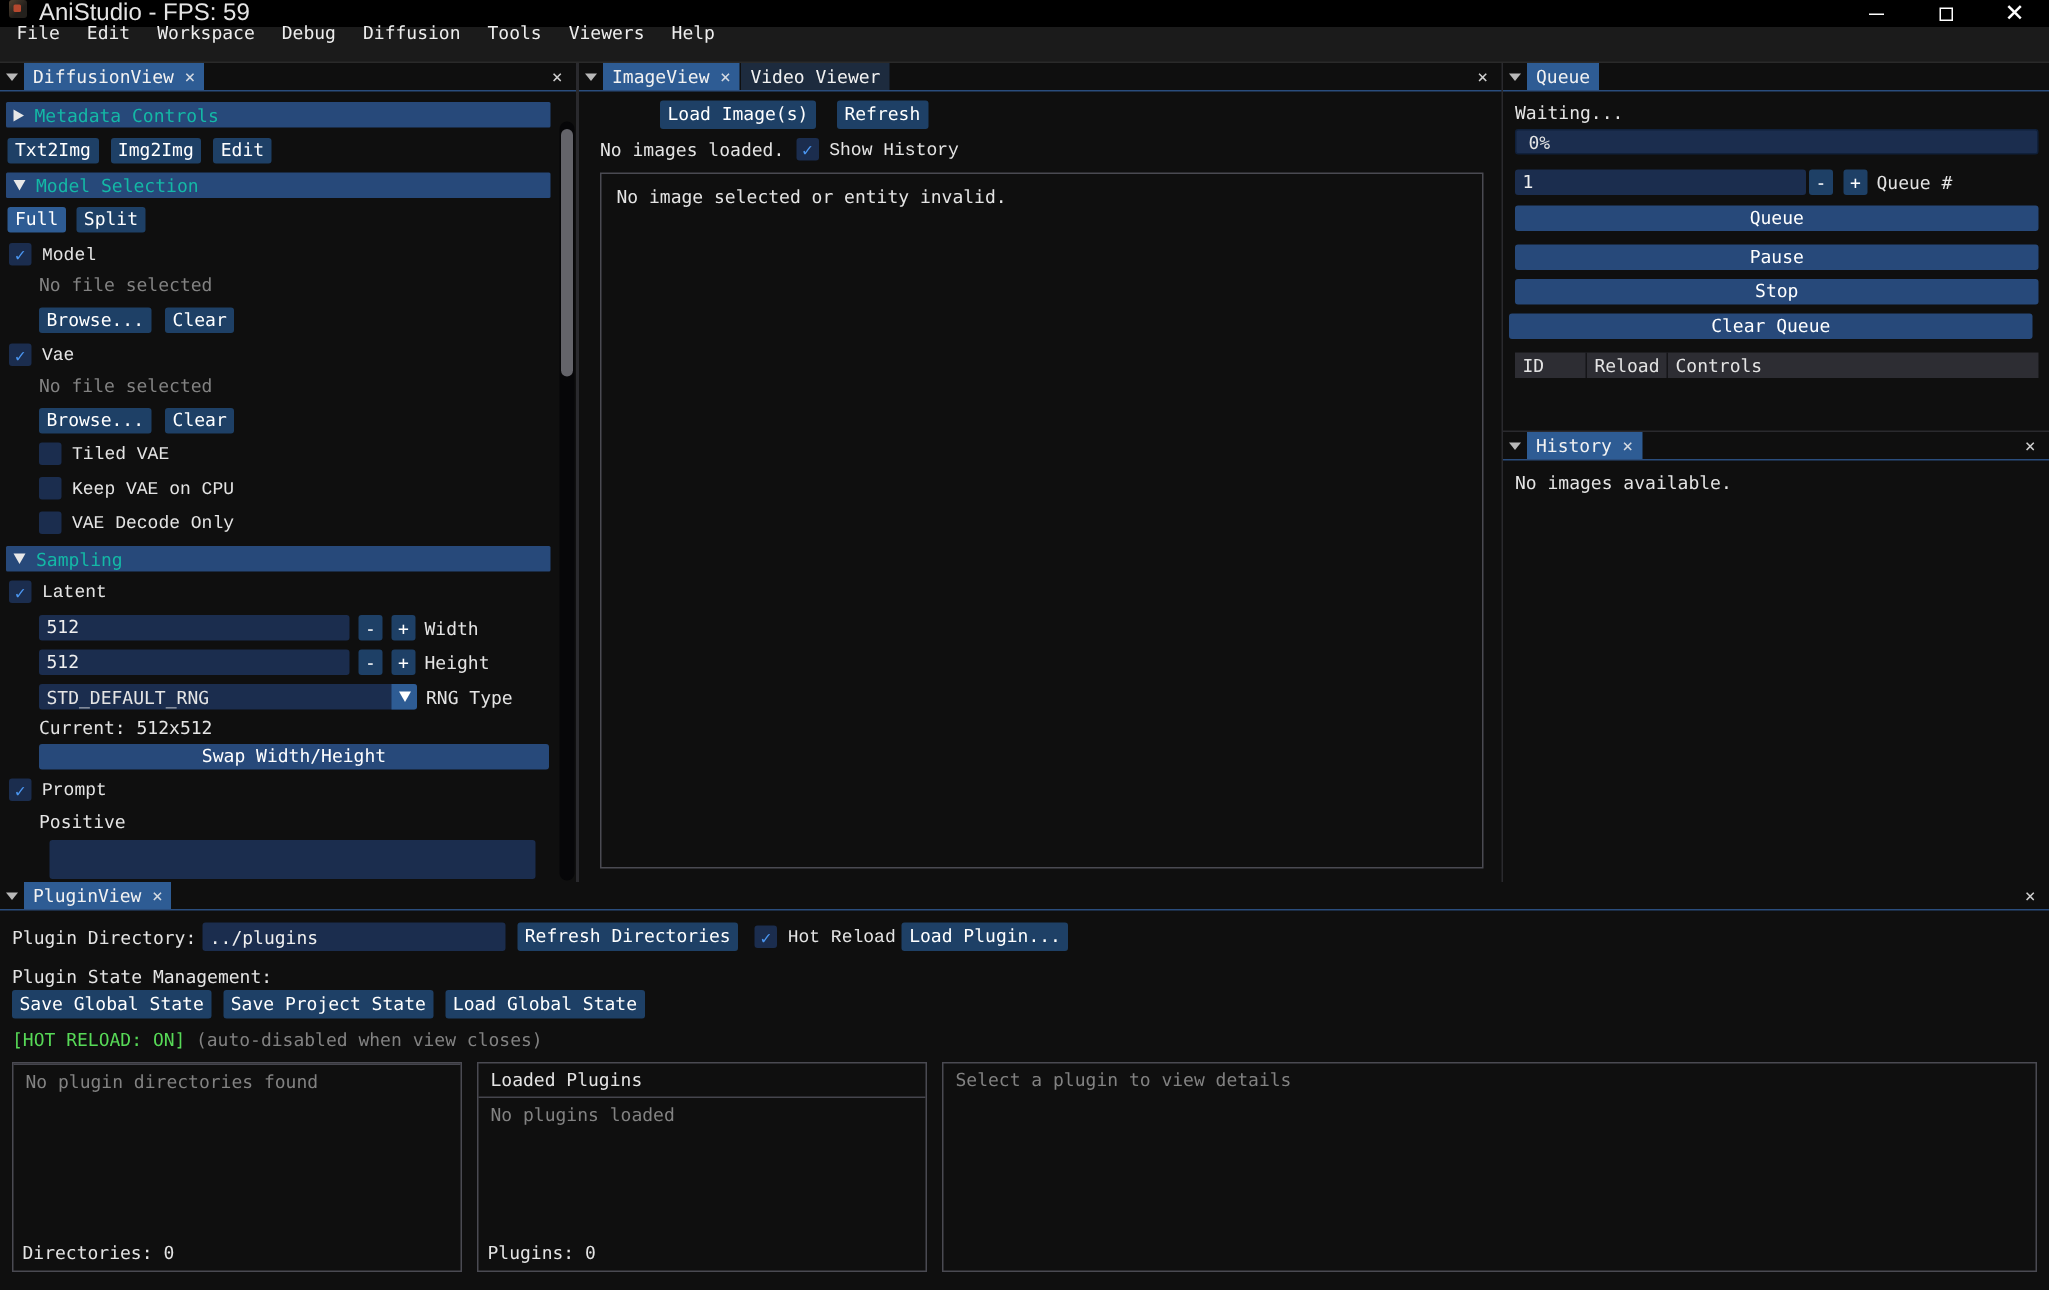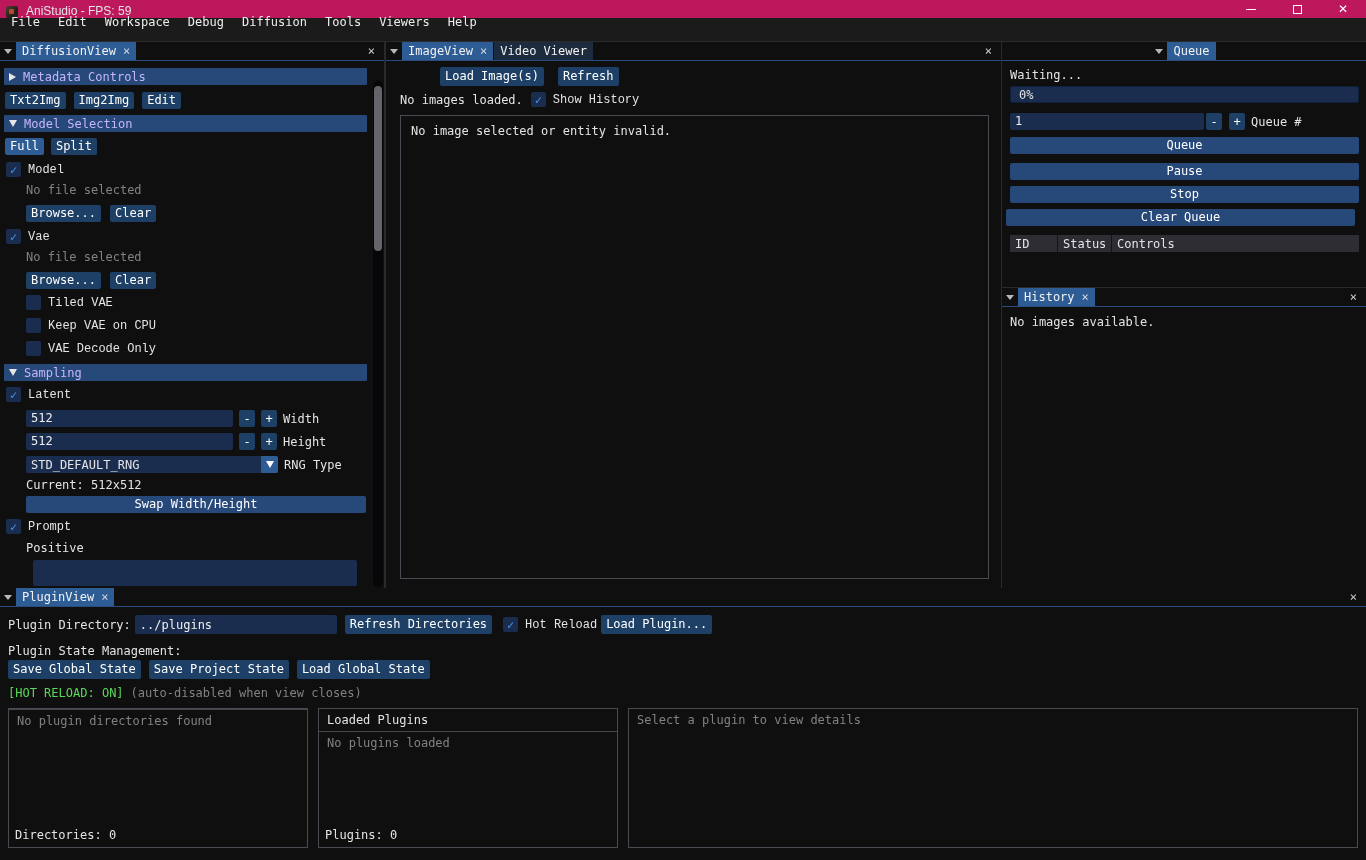--- a/index.html
+++ b/index.html
@@ -15,48 +15,48 @@
     --check:#4b96f0;
     --text:#e4e4e4;
     --dim:#828282;
     --green:#57d957;
     --boxborder:#4a4a52;
     --tablehdr:#2d2d33;
   }
   *{box-sizing:border-box;margin:0;padding:0;}
   html,body{width:1366px;height:860px;overflow:hidden;background:var(--seam);
     font-family:"DejaVu Sans Mono","Liberation Mono",monospace;font-size:12px;color:var(--text);}
-  .titlebar{position:absolute;left:0;top:0;width:1366px;height:18px;background:#be185d;
-    display:flex;align-items:flex-end;font-family:"Liberation Sans",sans-serif;font-size:12px;}
+  .titlebar{position:absolute;left:0;top:0;width:1366px;height:18px;background:#000000;
+    display:flex;align-items:flex-start;font-family:"Liberation Sans",sans-serif;font-size:16px;}
   .app-icon{width:12px;height:12px;margin:0 8px 0 6px;border-radius:2px;
     background:linear-gradient(135deg,#52412f 0%,#23201c 60%);position:relative;}
   .app-icon::after{content:"";position:absolute;left:3px;top:3px;width:5px;height:5px;background:#b5482e;border-radius:1px;}
   .win-btn{width:46px;height:18px;display:flex;align-items:center;justify-content:center;color:#fff;}
   .win-btn .bar{width:10px;height:1px;background:#fff;display:inline-block;}
   .win-btn .sq{width:9px;height:9px;border:1px solid #fff;display:inline-block;}
   .menubar{position:absolute;left:0;top:18px;width:1366px;height:24px;background:var(--menubar);
     display:flex;align-items:center;border-bottom:1px solid #2a2a2a;}
   .menu-item{padding:0 9px;height:40px;line-height:24px;color:#eee;}
   .menu-item:first-child{margin-left:2px;}
   .panel{position:absolute;background:var(--bg);}
   .tabbar{position:absolute;top:0;left:0;right:0;height:19px;display:flex;align-items:flex-end;
-    border-bottom:1px solid #2a4d7d;justify-content:center;}
+    border-bottom:1px solid #2a4d7d;}
   .winmenu{width:16px;height:18px;display:flex;align-items:center;justify-content:center;}
   .tri-d-sm{width:0;height:0;border-top:5px solid #b8b8b8;border-left:4px solid transparent;border-right:4px solid transparent;}
   .tab{height:18px;display:flex;align-items:center;padding:0 6px;background:var(--tab-inactive);color:#f2f2f2;margin-right:1px;white-space:nowrap;}
   .tab.active{background:var(--tab-active);}
   .tab-x{margin-left:7px;color:#d4dae2;}
   .panel-x{margin-left:auto;margin-right:5px;color:#d0d0d0;padding:0 4px;height:18px;line-height:18px;}
   .content{position:absolute;left:0;top:19px;right:0;bottom:0;}
   .row{position:absolute;display:flex;align-items:center;white-space:nowrap;}
   .btn{background:var(--btn);color:#fff;height:17px;line-height:17px;padding:0 5px;border-radius:2px;white-space:nowrap;}
   .btn.tall{height:19px;line-height:19px;}
   .btn.bright{background:var(--btn-bright);}
   .btn.wide{width:100%;text-align:center;}
-  .hdr{position:absolute;left:4px;width:363px;height:17px;background:var(--hdr);display:flex;align-items:center;gap:7px;padding-left:5px;color:#c4b5fd;border-radius:1px;}
+  .hdr{position:absolute;left:4px;width:363px;height:17px;background:var(--hdr);display:flex;align-items:center;gap:7px;padding-left:5px;color:#14b8a6;border-radius:1px;}
   .tri-r{width:0;height:0;border-left:7px solid #e8e8e8;border-top:4px solid transparent;border-bottom:4px solid transparent;}
   .tri-d{width:0;height:0;border-top:7px solid #e8e8e8;border-left:4px solid transparent;border-right:4px solid transparent;}
   .chk{width:15px;height:15px;background:var(--frame);border-radius:2px;display:inline-flex;align-items:center;justify-content:center;
     color:var(--check);font-weight:bold;font-size:12px;flex:0 0 auto;}
   .chk-label{margin-left:7px;font-family:Liberation Mono, monospace;}
   .frame-input{background:var(--frame);height:17px;border:none;outline:none;color:#efefef;
     font:inherit;padding:0 5px;border-radius:2px;display:flex;align-items:center;}
   input.frame-input{display:inline-block;line-height:17px;}
   .step{width:16px;height:17px;background:var(--btn);color:#fff;display:inline-flex;align-items:center;justify-content:center;border-radius:2px;}
   .combo{background:var(--frame);height:17px;display:flex;align-items:center;border-radius:2px;}
@@ -274,21 +274,21 @@
       <span class="btn wide" style="background:var(--hdr);">Pause</span>
     </div>
     <div class="row" style="top:125px;left:8px;width:349px;">
       <span class="btn wide" style="background:var(--hdr);">Stop</span>
     </div>
     <div class="row" style="top:148px;left:4px;width:349px;">
       <span class="btn wide" style="background:var(--hdr);">Clear Queue</span>
     </div>
     <div class="row" style="top:174px;left:8px;width:349px;">
       <span class="th" style="width:48px;">ID</span>
-      <span class="th" style="width:54px;">Status</span>
+      <span class="th" style="width:54px;">Reload</span>
       <span class="th" style="flex:1;border-right:none;">Controls</span>
     </div>
   </div>
 </div>
 
 <div class="panel" style="left:1002px;top:288px;width:364px;height:300px;">
   <div class="tabbar">
     <div class="winmenu">
         <span class="tri-d-sm"></span>
       </div>

